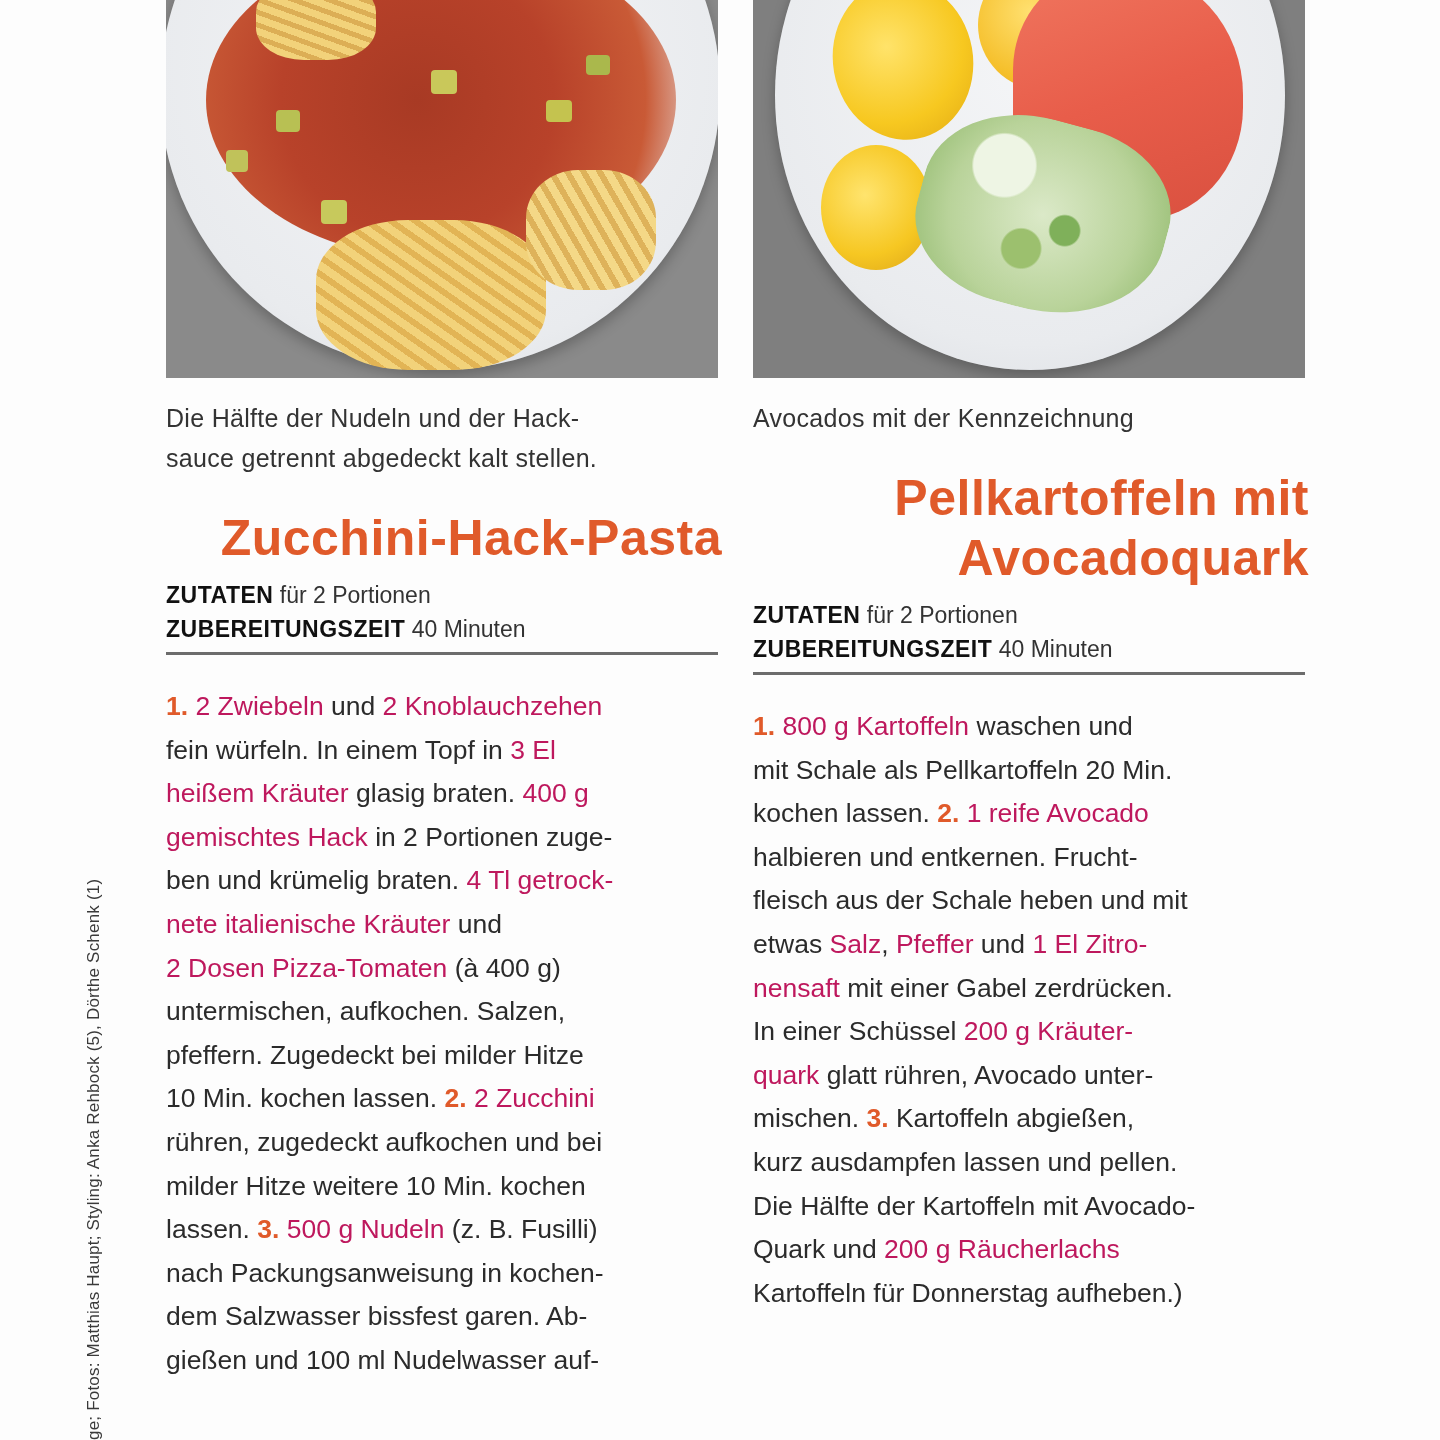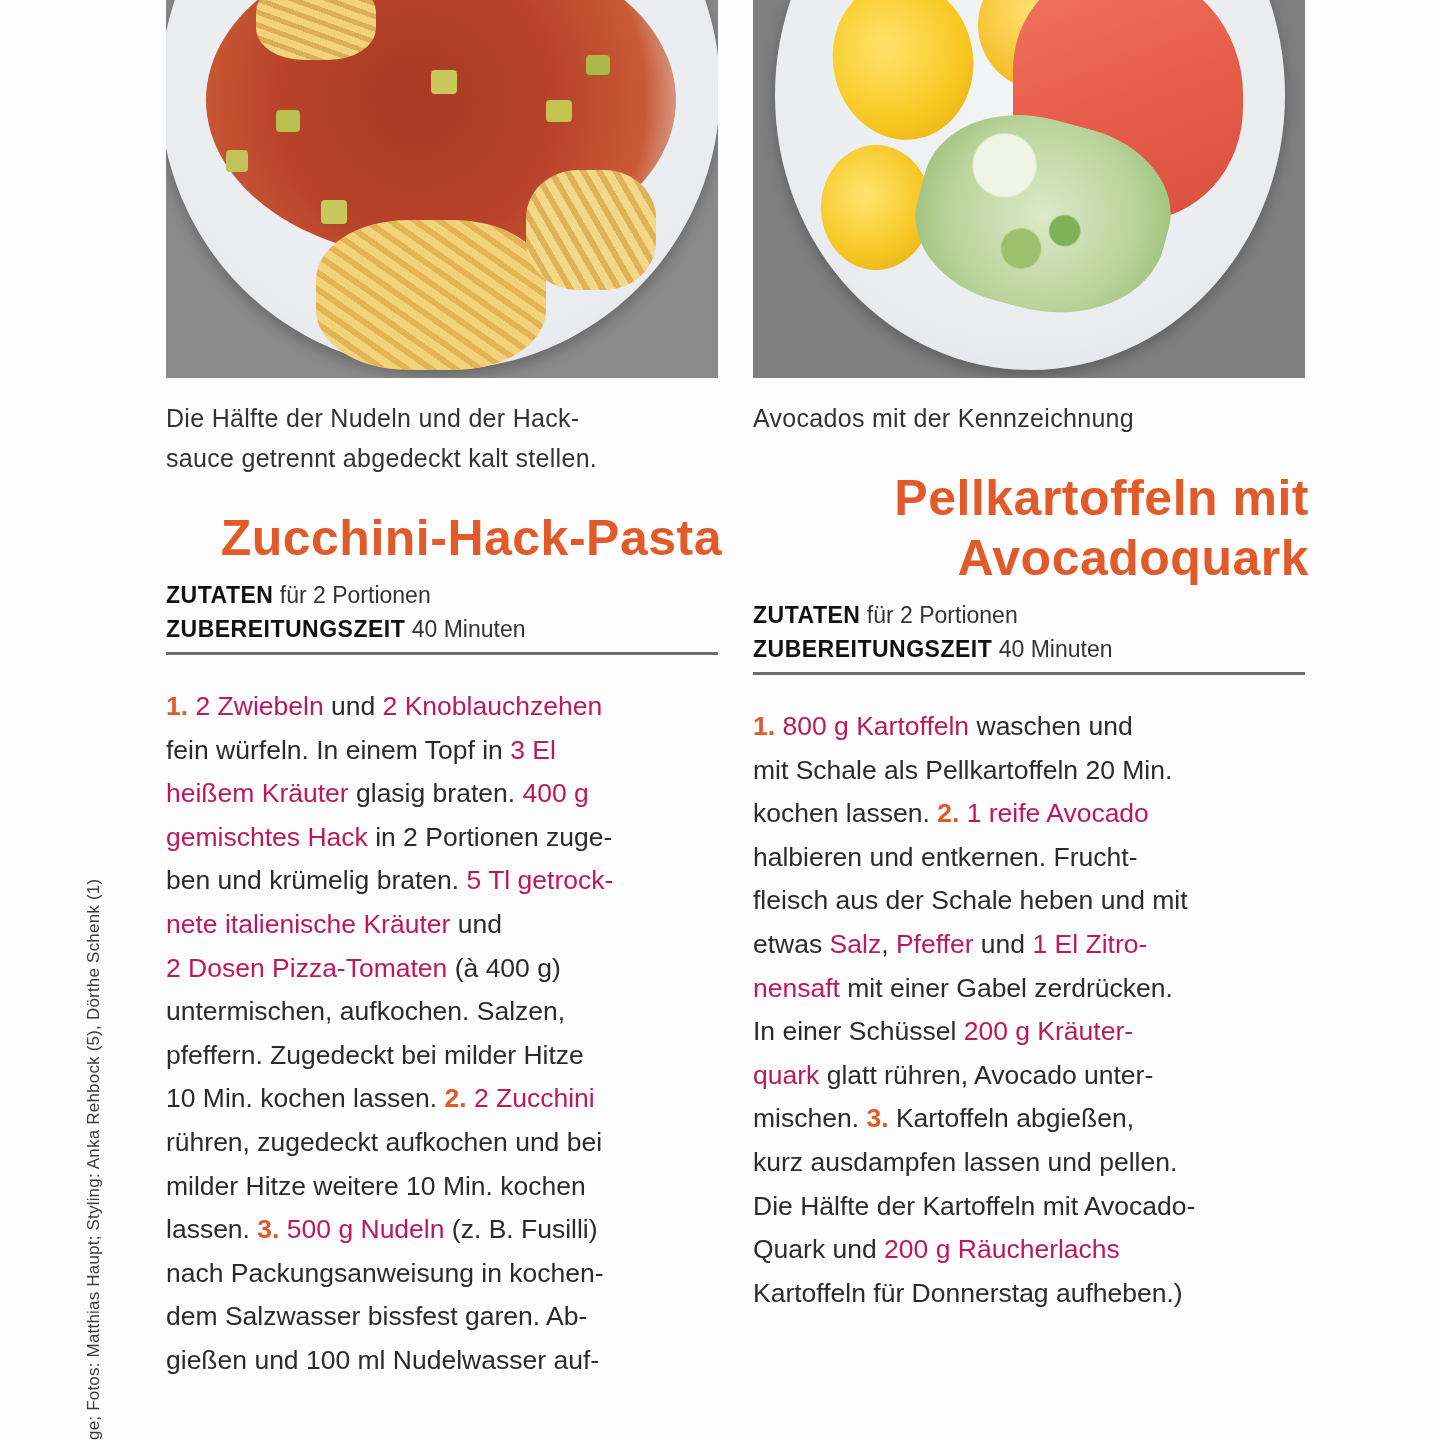--- a/index.html
+++ b/index.html
@@ -82,21 +82,21 @@
   <div class="meta">
     <div><b>ZUTATEN</b> <span>für 2 Portionen</span></div>
     <div><b>ZUBEREITUNGSZEIT</b> <span>40 Minuten</span></div>
   </div>
   <div class="rule"></div>
   <div class="body">
       <div><span class="step">1.</span><span> </span><b>2 Zwiebeln</b><span> und </span><b>2 Knoblauchzehen</b></div>
       <div><span>fein würfeln. In einem Topf in </span><b>3 El</b></div>
       <div><b>heißem Kräuter</b><span> glasig braten. </span><b>400 g</b></div>
       <div><b>gemischtes Hack</b><span> in 2 Portionen zuge-</span></div>
-      <div><span>ben und krümelig braten. </span><b>5 Tl getrock-</b></div>
+      <div><span>ben und krümelig braten. </span><b>4 Tl getrock-</b></div>
       <div><b>nete italienische Kräuter</b><span> und</span></div>
       <div><b>2 Dosen Pizza-Tomaten</b><span> (à 400 g)</span></div>
       <div><span>untermischen, aufkochen. Salzen,</span></div>
       <div><span>pfeffern. Zugedeckt bei milder Hitze</span></div>
       <div><span>10 Min. kochen lassen. </span><span class="step">2.</span><span> </span><b>2 Zucchini</b></div>
       <div><span>rühren, zugedeckt aufkochen und bei</span></div>
       <div><span>milder Hitze weitere 10 Min. kochen</span></div>
       <div><span>lassen. </span><span class="step">3.</span><span> </span><b>500 g Nudeln</b><span> (z. B. Fusilli)</span></div>
       <div><span>nach Packungsanweisung in kochen-</span></div>
       <div><span>dem Salzwasser bissfest garen. Ab-</span></div>

